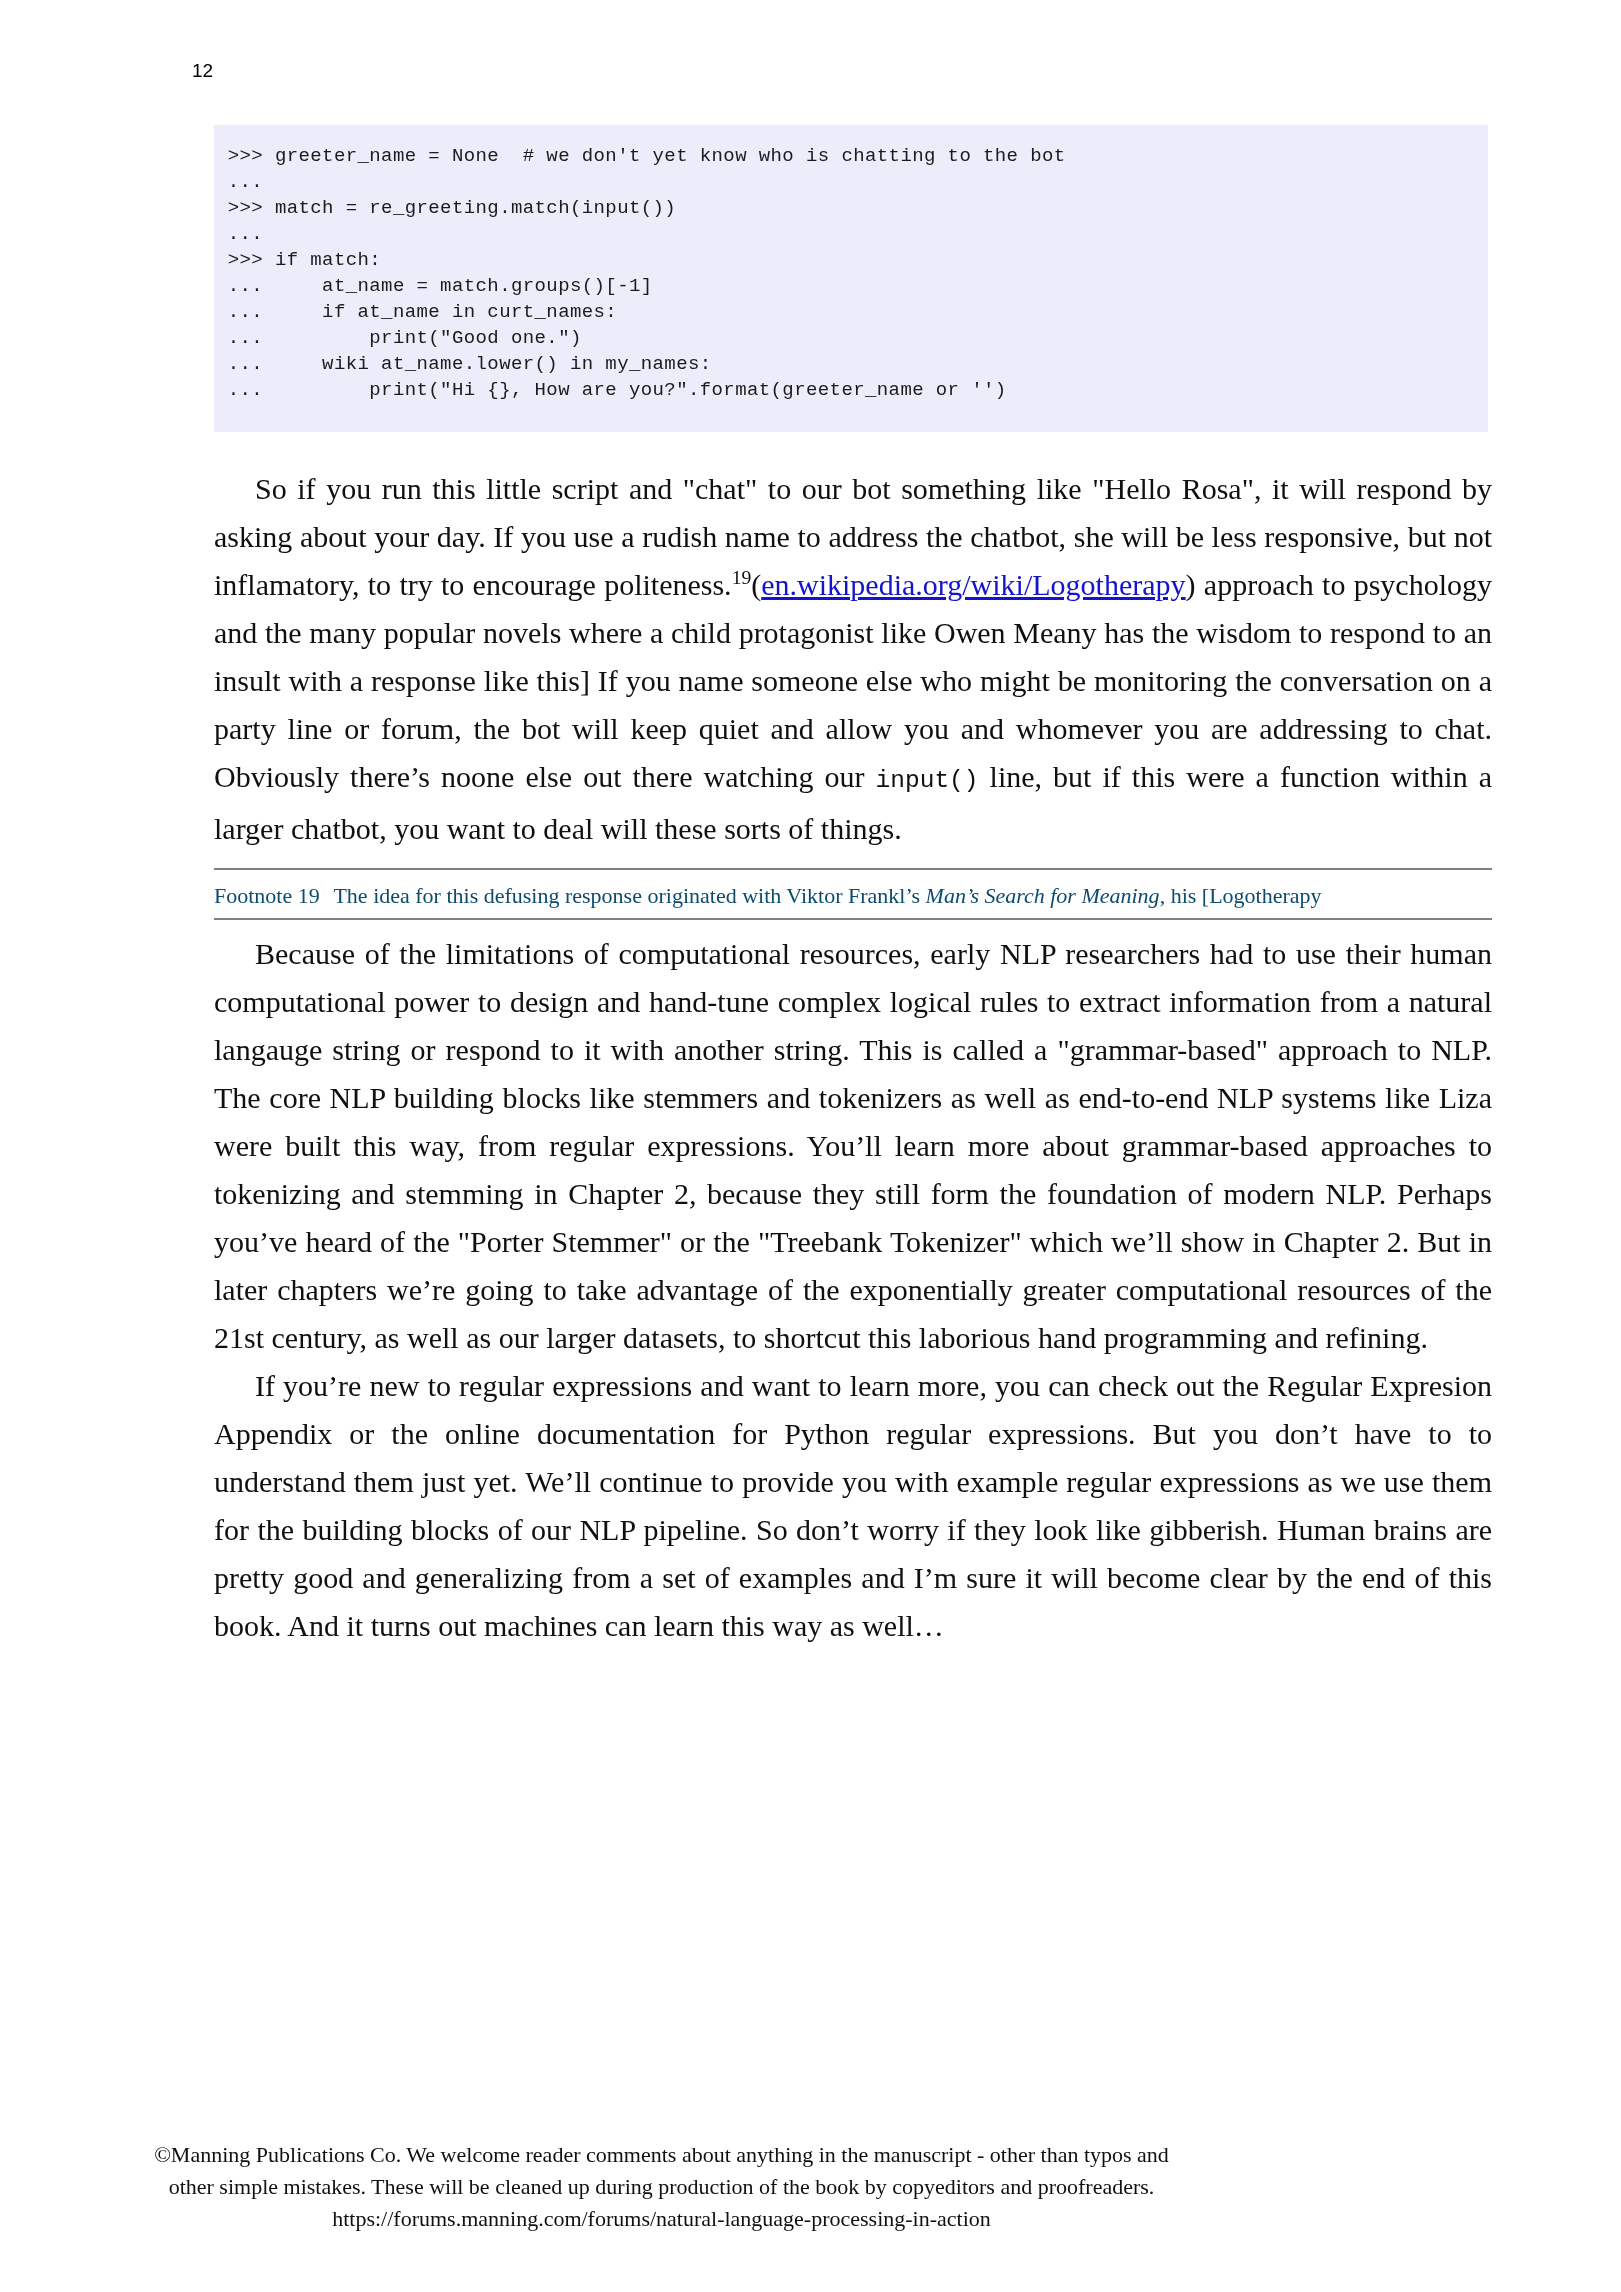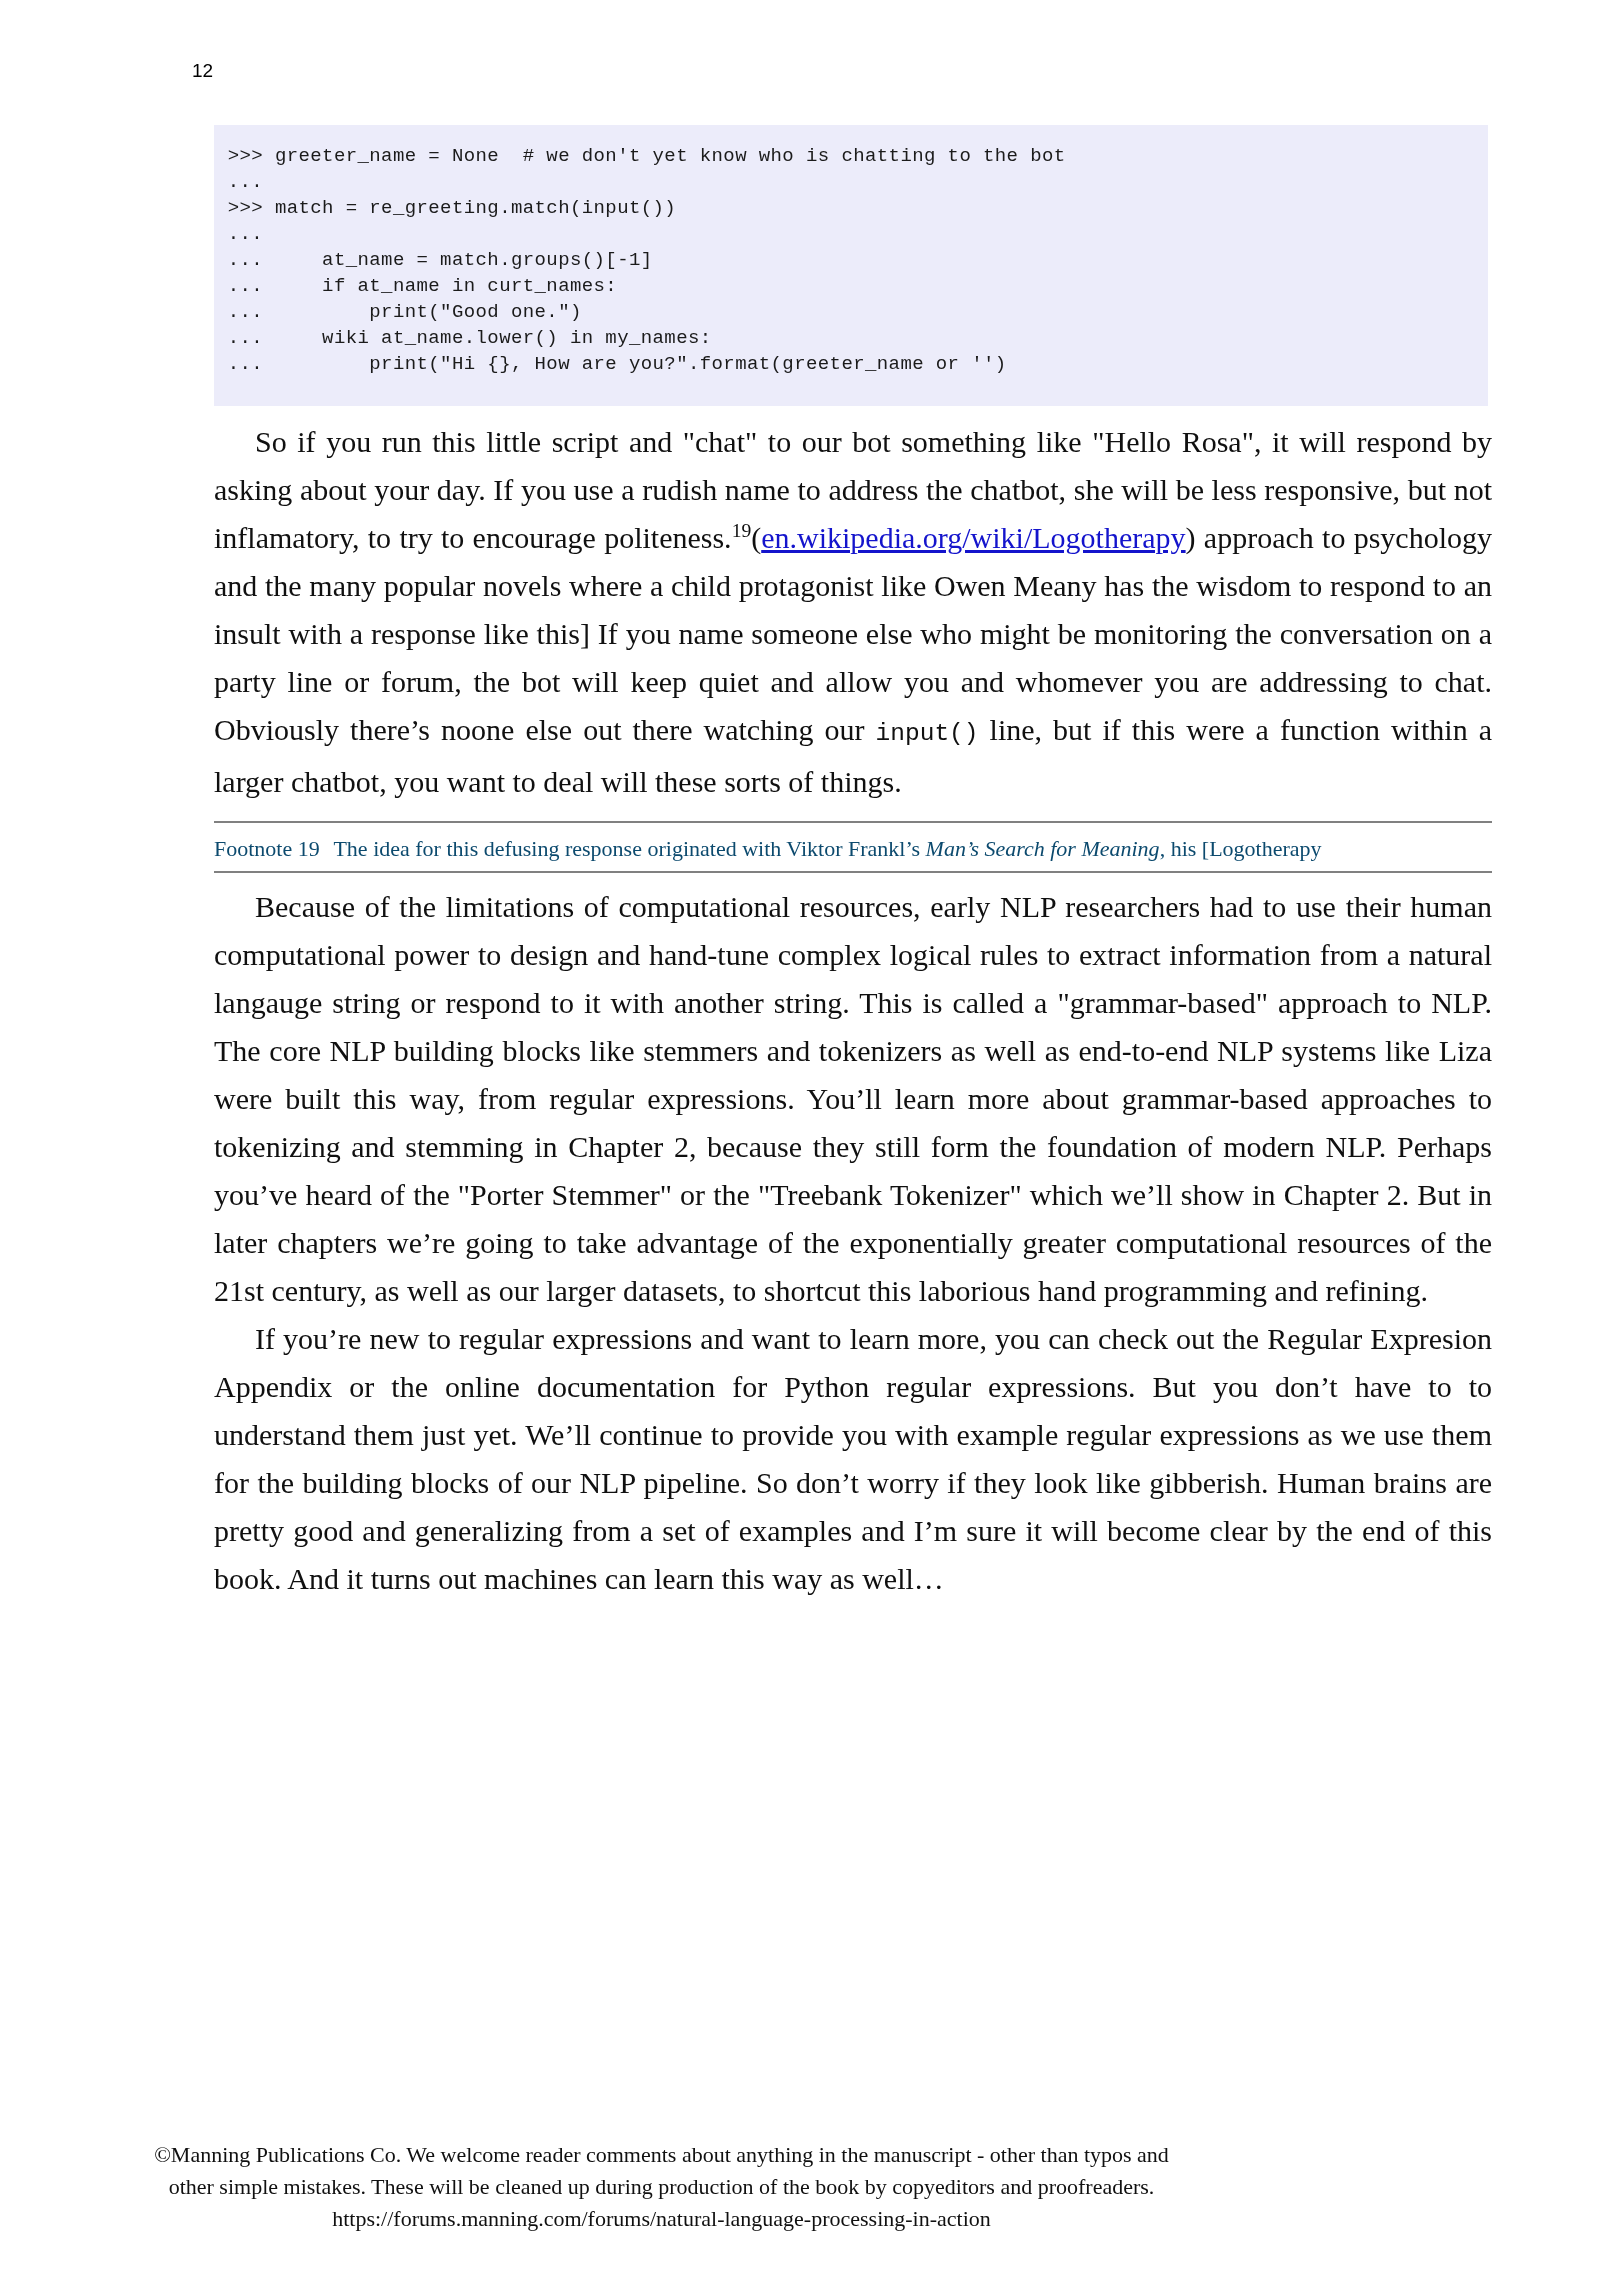--- a/index.html
+++ b/index.html
@@ -67,21 +67,21 @@
     text-align: justify;
     text-justify: inter-word;
     margin: 0;
     color: #101010;
     hyphens: none;
   }
   .para {
     margin: 0;
   }
   .para.first {
-    margin-top: 12px;
+    margin-top: 33px;
   }
   .indent {
     display: inline-block;
     width: 41px;
   }
   .link {
     color: #1414cc;
     text-decoration: underline;
   }
   .mono-inline {
@@ -142,20 +142,21 @@
 
   <div class="page-number">12</div>
 
   <div class="content">
 
     <div class="code-block">
       <div class="code-line">&gt;&gt;&gt; greeter_name = None  # we don't yet know who is chatting to the bot</div>
       <div class="code-line">...</div>
       <div class="code-line">&gt;&gt;&gt; match = re_greeting.match(input())</div>
       <div class="code-line">...</div>
+      <div class="code-line">&gt;&gt;&gt; if match:</div>
       <div class="code-line">...     at_name = match.groups()[-1]</div>
       <div class="code-line">...     if at_name in curt_names:</div>
       <div class="code-line">...         print("Good one.")</div>
       <div class="code-line">...     wiki at_name.lower() in my_names:</div>
       <div class="code-line">...         print("Hi {}, How are you?".format(greeter_name or '')</div>
     </div>
 
     <p class="body-text para first"><span class="indent"></span><span>So if you run this little script and "chat" to our bot something like "Hello Rosa", it will respond by asking about your day. If you use a rudish name to address the chatbot, she will be less responsive, but not inflamatory, to try to encourage politeness.</span><sup class="fnref">19</sup><span>(</span><a class="link" href="#">en.wikipedia.org/wiki/Logotherapy</a><span>) approach to psychology and the many popular novels where a child protagonist like Owen Meany has the wisdom to respond to an insult with a response like this] If you name someone else who might be monitoring the conversation on a party line or forum, the bot will keep quiet and allow you and whomever you are addressing to chat. Obviously there’s noone else out there watching our </span><span class="mono-inline">input()</span><span> line, but if this were a function within a larger chatbot, you want to deal will these sorts of things.</span></p>
 
     <div class="footnote-zone">

